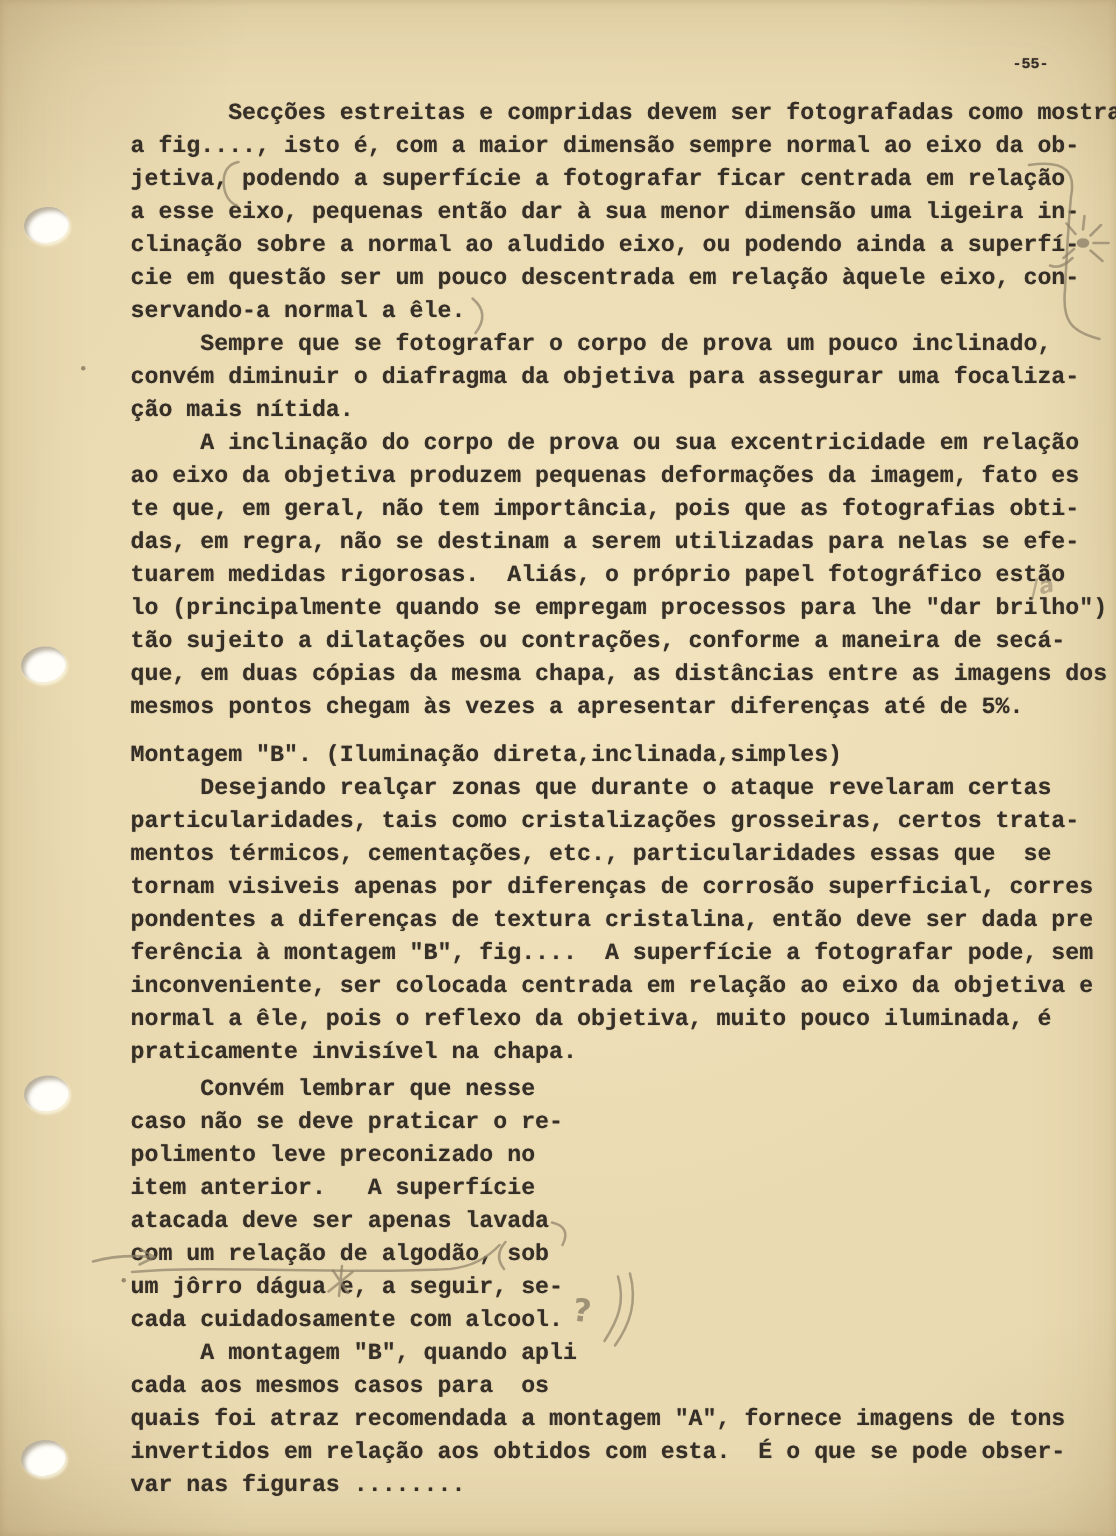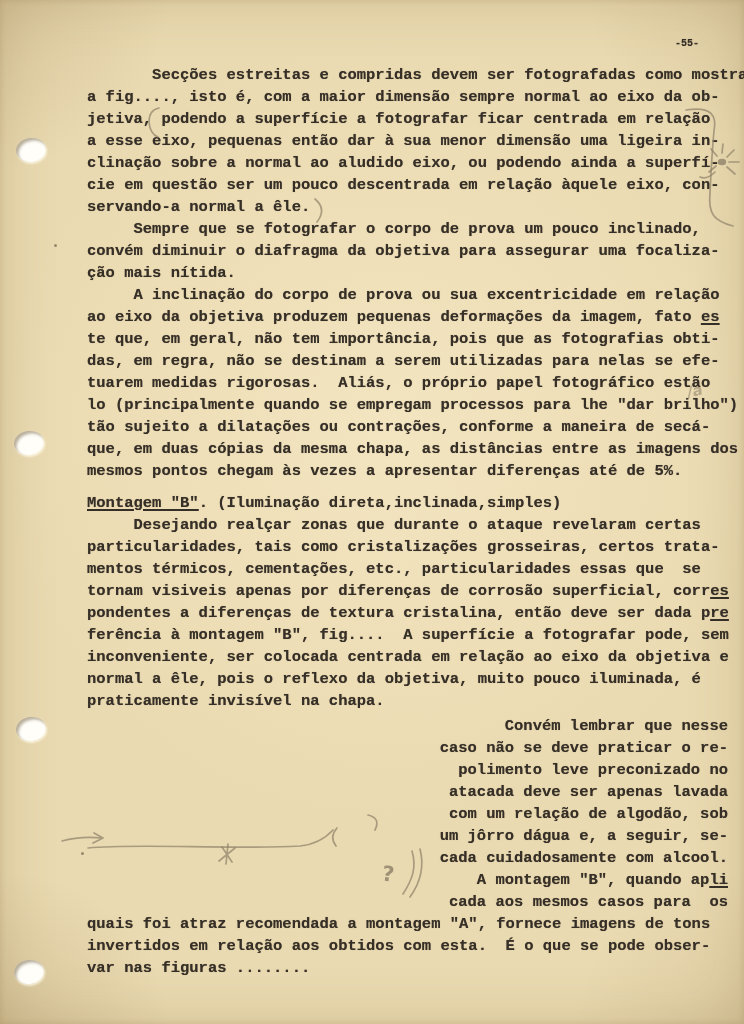--- a/index.html
+++ b/index.html
@@ -25,23 +25,23 @@
     white-space:pre;
   }
   .text-body{
     position:absolute;left:87px;top:64px;right:16px;
     font-size:15.5px;line-height:22px;font-weight:bold;
     color:var(--ink,#362f27);
     text-shadow:0 0 0.7px rgba(45,38,28,0.55);
   }
   .block{margin:0;}
   .block.heading{margin-top:10px;}
-  .block.column{margin-top:3px;text-align:right;}
+  .block.column{margin-top:3px;}
   .line{white-space:pre;height:22px;}
-  .u{text-decoration:underline;text-underline-offset:2px;text-decoration-thickness:1.5px;}
+  .u{text-underline-offset:2px;text-decoration-thickness:1.5px;}
   .hole{
     position:absolute;width:30px;height:24px;border-radius:50%;
     background:radial-gradient(ellipse at 55% 62%, #fffef9 55%, #f0e7cf 100%);
     box-shadow: inset 2px 3px 3px rgba(80,60,30,0.38), 1px 2px 2px rgba(255,252,235,0.7);
     transform:rotate(-8deg);
   }
   .speck{position:absolute;width:3px;height:3px;border-radius:50%;background:rgba(70,60,40,0.5);}
   .annotations{position:absolute;left:0;top:0;pointer-events:none;}
   .pencil{fill:none;stroke:var(--pencil,#8d8068);stroke-width:1.7;stroke-linecap:round;stroke-linejoin:round;opacity:0.7;}
   .pencil-fill{fill:var(--pencil,#8d8068);stroke:none;opacity:0.78;}
@@ -96,20 +96,21 @@
         <div class="line"><span>pondentes a diferenças de textura cristalina, então deve ser dada p</span><span class="u">re</span></div>
         <div class="line"><span>ferência à montagem "B", fig....  A superfície a fotografar pode, sem</span></div>
         <div class="line"><span>inconveniente, ser colocada centrada em relação ao eixo da objetiva e</span></div>
         <div class="line"><span>normal a êle, pois o reflexo da objetiva, muito pouco iluminada, é</span></div>
         <div class="line"><span>praticamente invisível na chapa.</span></div>
       </div>
       <div class="block column">
         <div class="line"><span>     Convém lembrar que nesse</span></div>
         <div class="line"><span>caso não se deve praticar o re-</span></div>
         <div class="line"><span>polimento leve preconizado no</span></div>
+        <div class="line"><span>item anterior.   A superfície</span></div>
         <div class="line"><span>atacada deve ser apenas lavada</span></div>
         <div class="line"><span>com um relação de algodão, sob</span></div>
         <div class="line"><span>um jôrro dágua e, a seguir, se-</span></div>
         <div class="line"><span>cada cuidadosamente com alcool.</span></div>
         <div class="line"><span>     A montagem "B", quando ap</span><span class="u">li</span></div>
         <div class="line"><span>cada aos mesmos casos para  os</span></div>
       </div>
       <div class="block para-cont">
         <div class="line"><span>quais foi atraz recomendada a montagem "A", fornece imagens de tons</span></div>
         <div class="line"><span>invertidos em relação aos obtidos com esta.  É o que se pode obser-</span></div>

